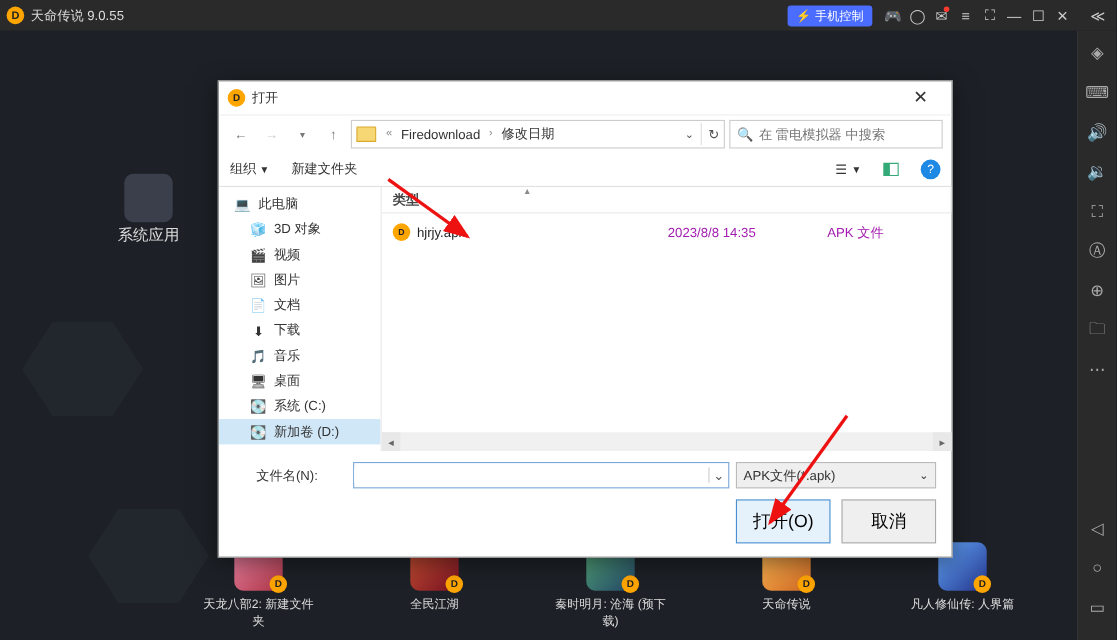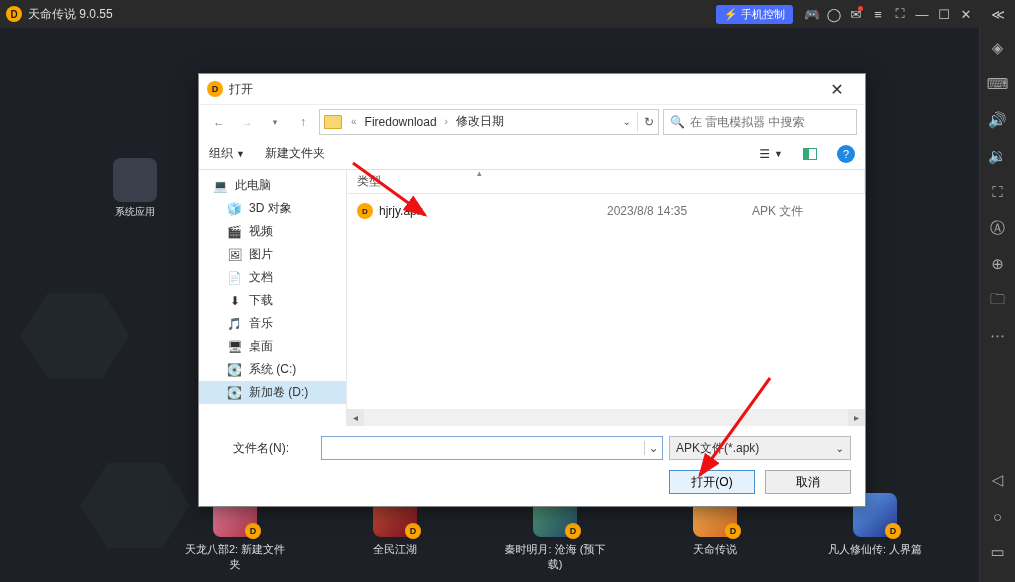--- a/index.html
+++ b/index.html
@@ -19,21 +19,21 @@
   .right-toolbar .rspacer { flex: 1; }
 
   
   .emu-screen { position: absolute; top: 28px; left: 0; right: 36px; bottom: 0; background: #1d2127; overflow: hidden; }
   .status-bar { height: 22px; display: flex; align-items: center; padding: 0 10px; color: #fff; font-size: 12px; }
   .status-bar .spacer { flex: 1; }
   .status-bar .sicon { margin-left: 4px; font-size: 11px; }
   .hex { position:absolute; width:110px; height:95px; background:rgba(128,140,160,0.05); clip-path: polygon(25% 5%, 75% 5%, 100% 50%, 75% 95%, 25% 95%, 0% 50%); }
 
   
-  .desk-icon { position: absolute; width: 70px; text-align: center; color: #ddd; font-size: 10px; }
+  .desk-icon { position: absolute; width: 70px; text-align: center; color: #ddd; font-size: 14px; }
   .desk-icon .glyph { width: 44px; height: 44px; margin: 0 auto 3px; background: #3a3f4b; border-radius: 8px; display:flex; align-items:center; justify-content:center; font-size:18px; }
   .sys-glyph { display:grid; grid-template-columns:1fr 1fr; grid-template-rows:1fr 1fr; gap:2px; padding:5px; }
   .sys-glyph div { border-radius:3px; }
 
   
   .app-row { position: absolute; bottom: 10px; left: 180px; right: 40px; display: flex; gap: 50px; }
   .app { width: 110px; text-align: center; color: #ddd; font-size: 11px; }
   .app .thumb { width: 44px; height: 44px; margin: 0 auto 5px; border-radius: 8px; background: linear-gradient(135deg,#d97b4a,#b23); position:relative; }
   .app .thumb .badge { position:absolute; bottom:-2px; right:-4px; width:16px; height:16px; border-radius:50%; background:#ffa500; font-size:9px; color:#222; display:flex; align-items:center; justify-content:center; font-weight:bold;}
 
@@ -66,39 +66,39 @@
   .side-item.sub { padding-left:28px; }
   .side-item.sel { background:#d0e7f7; }
   .side-item .si { width:16px; height:14px; display:flex; align-items:center; justify-content:center; font-size:12px;}
 
   .dlg-list { flex:1; display:flex; flex-direction:column; }
   .list-head { height:24px; border-bottom:1px solid #e8e8e8; display:flex; align-items:center; color:#444; font-size:12px; position:relative;}
   .list-head .col { padding:0 10px; border-right:1px solid #eee; height:100%; display:flex; align-items:center;}
   .list-head .sort { position:absolute; left:130px; top:-2px; font-size:9px; color:#888;}
   .col-name { width:250px; }
   .col-date { width:145px; }
-  .col-type { flex:1; }
+  .col-type { flex:1;font-weight:bold; }
   .list-row { display:flex; align-items:center; height:22px; }
-  .list-row .cell { padding:0 10px; color:#737373;}
+  .list-row .cell { padding:0 10px; color:#a21caf;}
   .list-row .cell.name { width:250px; display:flex; align-items:center; gap:6px; color:#222;}
   .list-row .cell.date { width:145px; }
   .apk-ico { width:16px; height:16px; border-radius:50%; background:#ffa500; font-size:8px; color:#222; display:flex;align-items:center;justify-content:center; font-weight:bold;}
   .list-scroll-x { height:17px; background:#f0f0f0; display:flex; align-items:center;}
   .list-scroll-x .arrow{ width:17px; height:17px; background:#e8e8e8; display:flex;align-items:center;justify-content:center; color:#666; font-size:10px;}
   .list-scroll-x .track{flex:1;}
 
   .dlg-footer { padding:10px 14px 12px; display:flex; flex-direction:column; gap:10px; }
   .footer-row1 { display:flex; align-items:center; gap:6px; }
   .footer-row1 label { width:102px; text-align:center; padding-right:6px;}
   .footer-row1 .fname { flex:1; height:24px; border:1px solid #7aa7d6; display:flex; align-items:center;}
   .footer-row1 .fname input { border:none; outline:none; flex:1; padding:0 4px; font-size:12px; }
   .footer-row1 .fname .dd { width:18px; text-align:center; color:#555; border-left:1px solid #ccc;}
   .footer-row1 .filter { width:182px; height:24px; border:1px solid #bbb; display:flex; align-items:center; padding:0 6px; justify-content:space-between; background:#efefef;}
   .footer-row2 { display:flex; justify-content:flex-end; gap:10px; }
-  .footer-row2 button { width:86px; height:24px; border:1px solid #aaa; background:#efefef; cursor:pointer; font-size:12px;}
+  .footer-row2 button { width:86px; height:40px; border:1px solid #aaa; background:#efefef; cursor:pointer; font-size:16px;}
   .footer-row2 button.primary { border:1px solid #4a90d0; background:#e6f2fb; }
 
   
   .arrow-ann { position:absolute; pointer-events:none; }
 </style>
 </head>
 <body>
 
 <div class="titlebar">
   <div class="logo">D</div>

